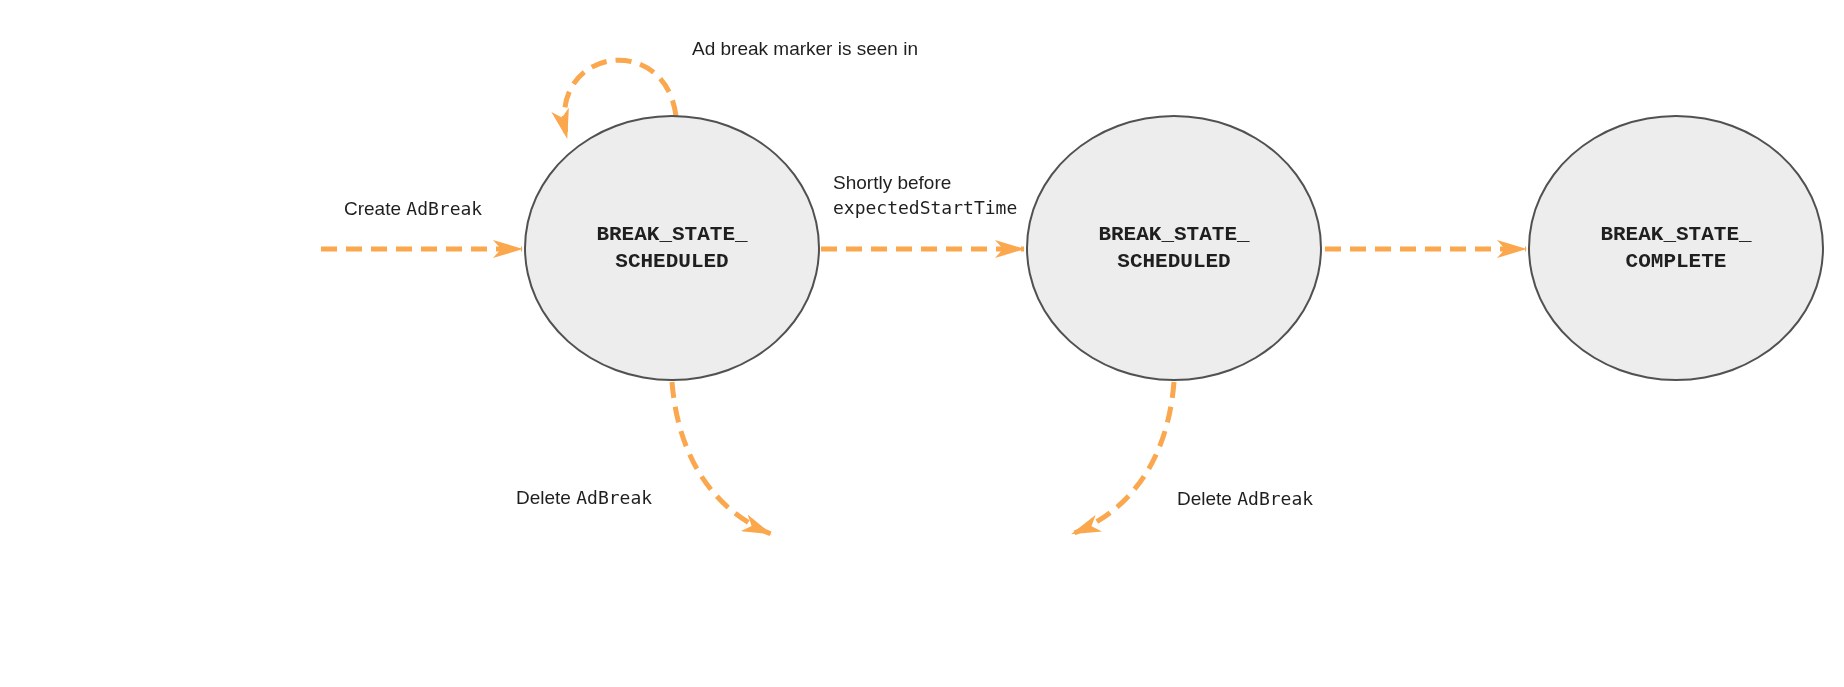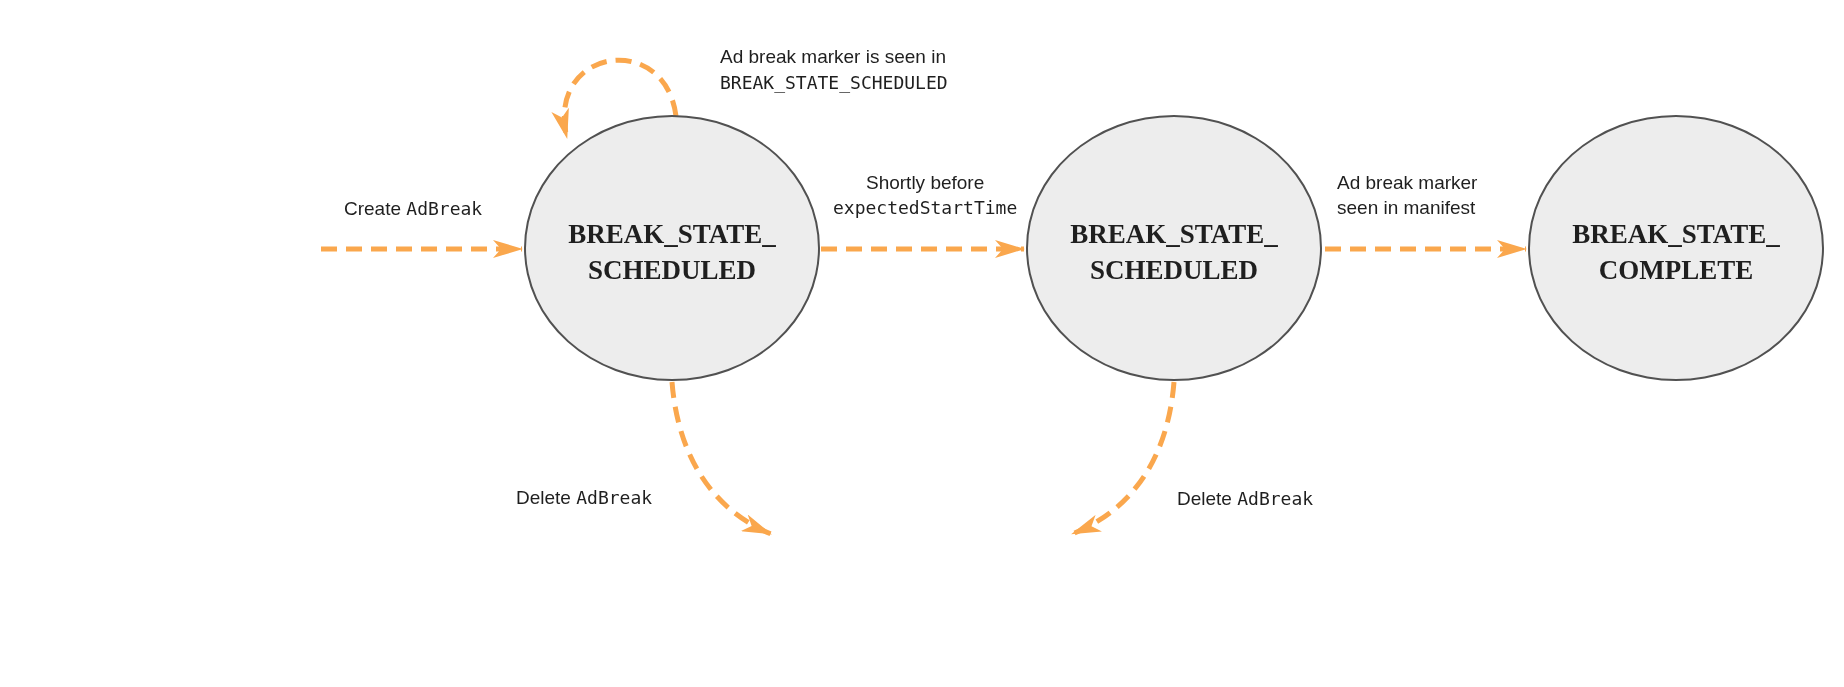--- a/index.html
+++ b/index.html
@@ -29,23 +29,22 @@
     border:2px solid var(--state-border);
     display:flex;flex-direction:column;
     align-items:center;justify-content:center;
     text-align:center;
   }
   .state-label-sans{
     font-weight:bold;font-size:23px;line-height:28px;
     font-family:"Liberation Sans", sans-serif;
   }
   .state-label-mono{
-    font-weight:bold;font-size:27px;line-height:27px;
-    font-family:Liberation Serif, serif;
-    margin-top:9px;
+    font-weight:bold;font-size:21px;line-height:27px;
+    font-family:Liberation Mono, monospace;
   }
   .edge-label{
     position:absolute;
     font-size:19px;line-height:26px;
     white-space:nowrap;
     color:var(--text);
   }
   .edge-label .mono{
     font-family:"DejaVu Sans Mono", monospace;
     font-size:18px;
@@ -85,34 +84,29 @@
   <div class="state" style="left:1528px;top:115px;">
     <div class="state-label-mono">BREAK_STATE_</div>
     <div class="state-label-mono">COMPLETE</div>
   </div>
 
 
   <div class="edge-label" style="left:344px;top:196px;text-align:center;">
     <span>Create </span><span class="mono">AdBreak</span>
   </div>
 
-  <div class="edge-label" style="left:692px;top:44px;margin-left:28px;">
+  <div class="edge-label" style="left:692px;top:36px;">
     <div>Ad break marker is seen in</div>
-    <div class="mono">BREAK_STATE_SCHEDULED</div>
   </div>
 
-  <div class="edge-label tight" style="left:833px;top:170px;text-align:center;">
+  <div class="edge-label tight" style="left:833px;top:170px;">
     <div>Shortly before</div>
     <div class="mono">expectedStartTime</div>
   </div>
 
-  <div class="edge-label tight" style="left:1337px;top:170px;">
-    <div>Ad break marker</div>
-    <div>seen in manifest</div>
-  </div>
 
   <div class="edge-label" style="left:516px;top:485px;">
     <span>Delete </span><span class="mono">AdBreak</span>
   </div>
 
   <div class="edge-label" style="left:1177px;top:486px;">
     <span>Delete </span><span class="mono">AdBreak</span>
   </div>
 
 </div>

